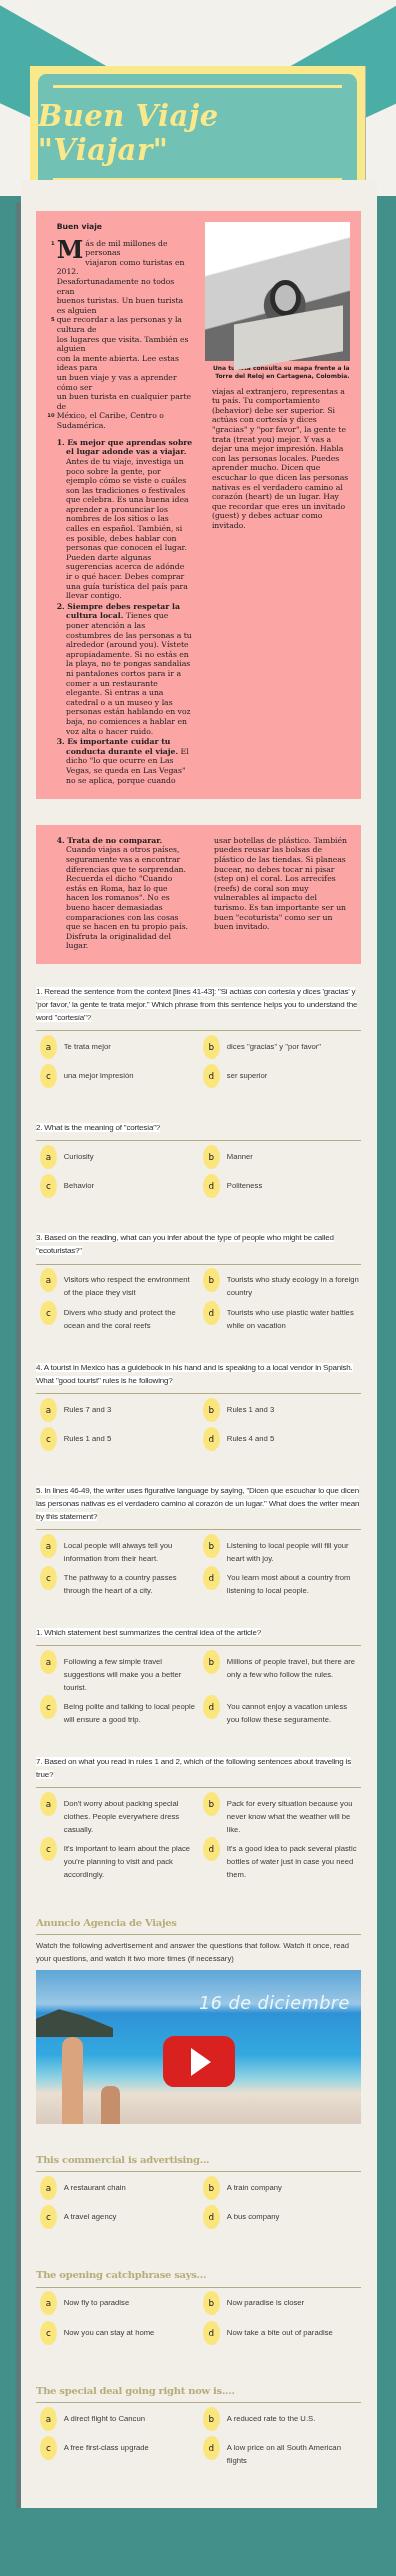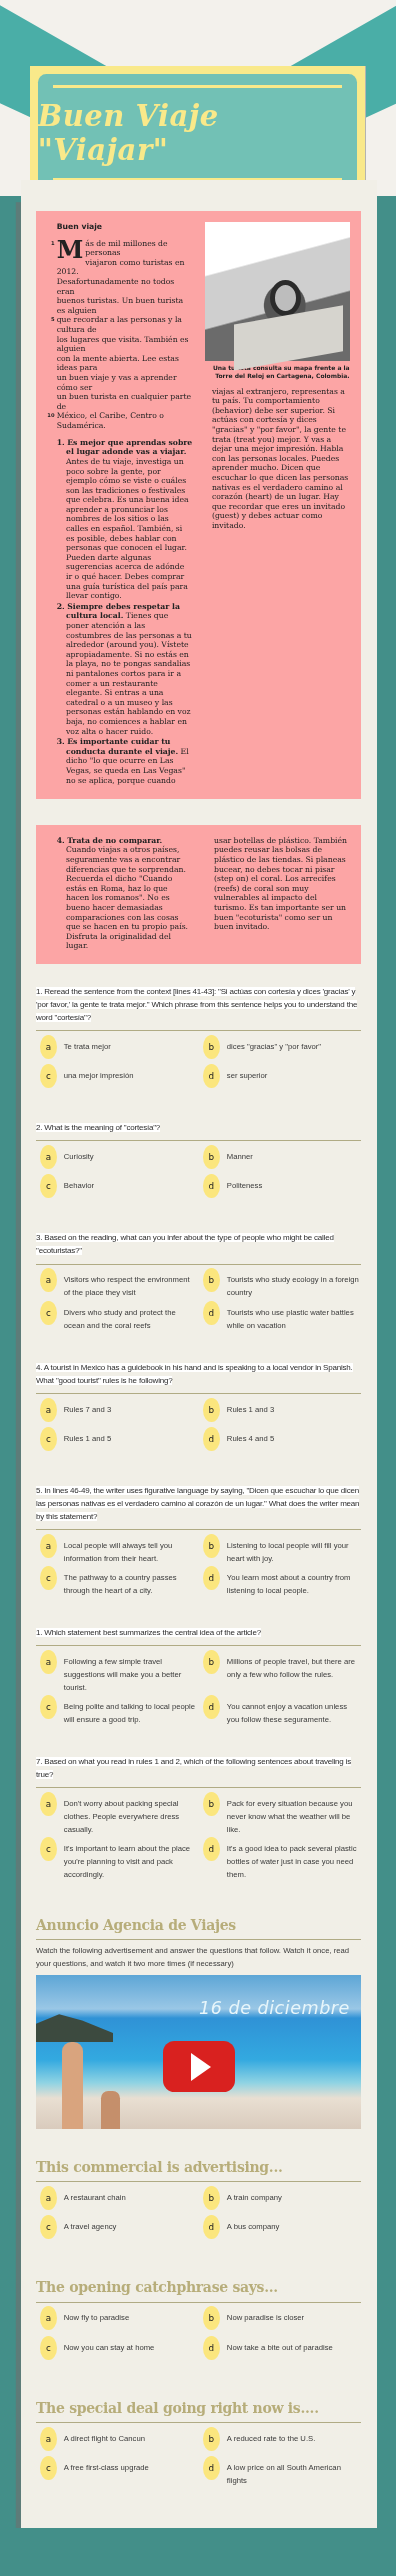--- a/index.html
+++ b/index.html
@@ -133,21 +133,21 @@
     font-family: "DejaVu Sans", sans-serif; font-size: 8.8px; color: #222;
     margin-top: -4.1px;
   }
   .opt-text {
     font-family: "Liberation Sans", sans-serif;
     font-size: 7.7px; line-height: 13px; color: #3a3a3a; padding-top: 1px;
   }
   
   .sec-h {
     font-family: "DejaVu Serif", serif;
-    font-size: 14px; color: #b7ad7a; margin-top: 36px; letter-spacing: -0.3px;
+    font-size: 10px; color: #b7ad7a; margin-top: 36px; letter-spacing: -0.3px;
   }
   .intro {
     font-family: "Liberation Sans", sans-serif;
     font-size: 7.7px; line-height: 13px; color: #3a3a3a;
   }
   .video {
     position: relative; width: 100%; height: 154px; margin-top: 5.2px;
     background:
       linear-gradient(180deg, #5da6d6 0%, #9ac7e6 22%, #2f92d6 28%, #33a9e0 55%, #8fd3e3 70%, #e9dfd2 80%, #d9cbbd 100%);
     overflow: hidden;

